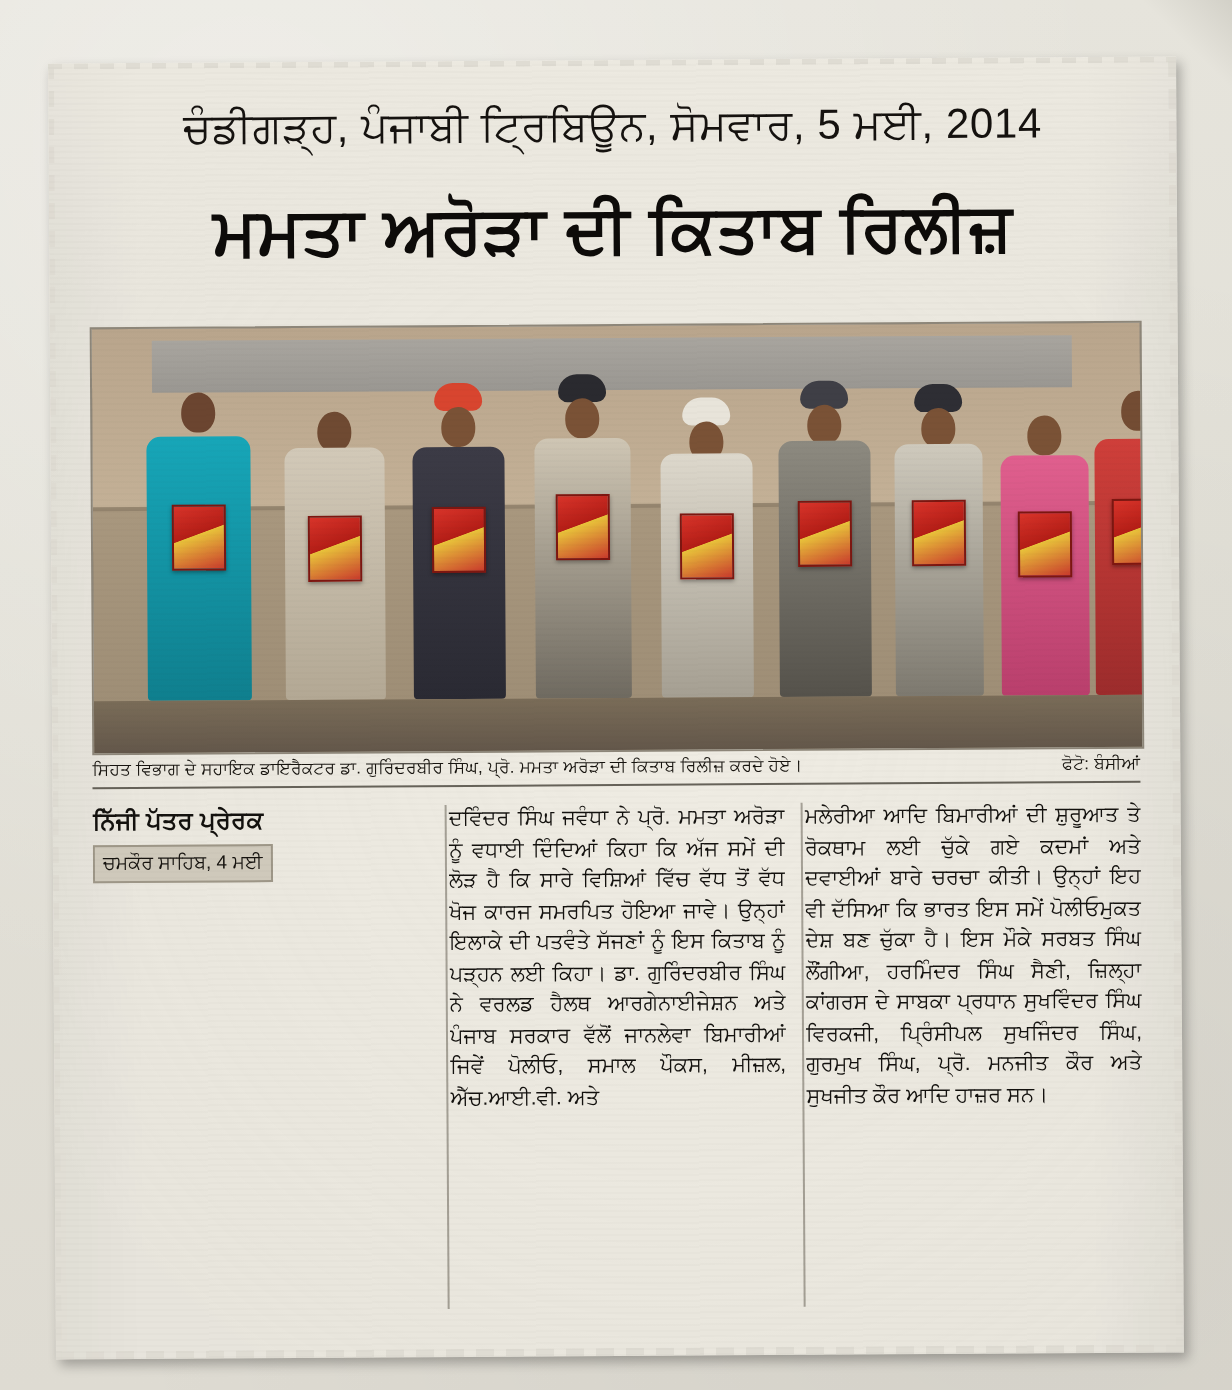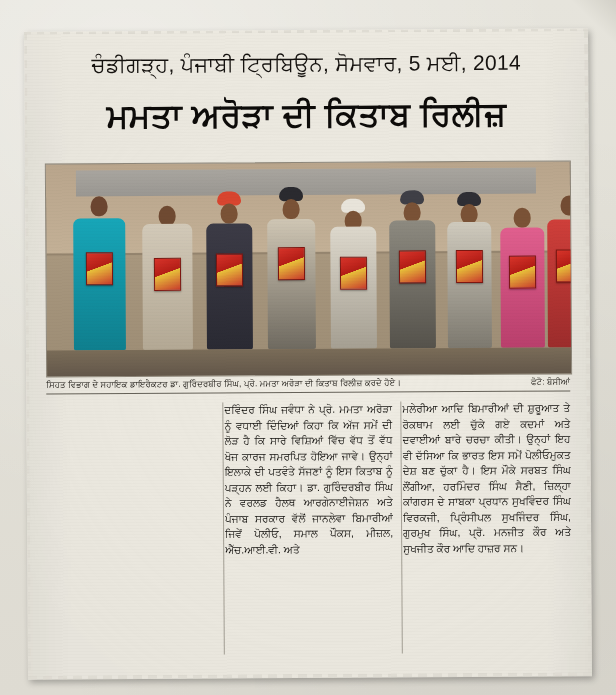--- a/index.html
+++ b/index.html
@@ -317,20 +317,22 @@
       <span>ਸਿਹਤ ਵਿਭਾਗ ਦੇ ਸਹਾਇਕ ਡਾਇਰੈਕਟਰ ਡਾ. ਗੁਰਿੰਦਰਬੀਰ ਸਿੰਘ, ਪ੍ਰੋ. ਮਮਤਾ ਅਰੋੜਾ ਦੀ ਕਿਤਾਬ ਰਿਲੀਜ਼ ਕਰਦੇ ਹੋਏ।</span>
     </div>
 
     <div class="rule"></div>
 
     <div class="col-sep s1"></div>
     <div class="col-sep s2"></div>
 
     <div class="columns">
       <div class="col">
+        <div class="byline">ਨਿੱਜੀ ਪੱਤਰ ਪ੍ਰੇਰਕ</div>
+        <div class="dateline">ਚਮਕੌਰ ਸਾਹਿਬ, 4 ਮਈ</div>
       </div>
       <div class="col">
         <p>ਦਵਿੰਦਰ ਸਿੰਘ ਜਵੰਧਾ ਨੇ ਪ੍ਰੋ. ਮਮਤਾ ਅਰੋੜਾ ਨੂੰ ਵਧਾਈ ਦਿੰਦਿਆਂ ਕਿਹਾ ਕਿ ਅੱਜ ਸਮੇਂ ਦੀ ਲੋੜ ਹੈ ਕਿ ਸਾਰੇ ਵਿਸ਼ਿਆਂ ਵਿੱਚ ਵੱਧ ਤੋਂ ਵੱਧ ਖੋਜ ਕਾਰਜ ਸਮਰਪਿਤ ਹੋਇਆ ਜਾਵੇ। ਉਨ੍ਹਾਂ ਇਲਾਕੇ ਦੀ ਪਤਵੰਤੇ ਸੱਜਣਾਂ ਨੂੰ ਇਸ ਕਿਤਾਬ ਨੂੰ ਪੜ੍ਹਨ ਲਈ ਕਿਹਾ। ਡਾ. ਗੁਰਿੰਦਰਬੀਰ ਸਿੰਘ ਨੇ ਵਰਲਡ ਹੈਲਥ ਆਰਗੇਨਾਈਜੇਸ਼ਨ ਅਤੇ ਪੰਜਾਬ ਸਰਕਾਰ ਵੱਲੋਂ ਜਾਨਲੇਵਾ ਬਿਮਾਰੀਆਂ ਜਿਵੇਂ ਪੋਲੀਓ, ਸਮਾਲ ਪੌਕਸ, ਮੀਜ਼ਲ, ਐੱਚ.ਆਈ.ਵੀ. ਅਤੇ</p>
       </div>
       <div class="col">
         <p>ਮਲੇਰੀਆ ਆਦਿ ਬਿਮਾਰੀਆਂ ਦੀ ਸ਼ੁਰੂਆਤ ਤੇ ਰੋਕਥਾਮ ਲਈ ਚੁੱਕੇ ਗਏ ਕਦਮਾਂ ਅਤੇ ਦਵਾਈਆਂ ਬਾਰੇ ਚਰਚਾ ਕੀਤੀ। ਉਨ੍ਹਾਂ ਇਹ ਵੀ ਦੱਸਿਆ ਕਿ ਭਾਰਤ ਇਸ ਸਮੇਂ ਪੋਲੀਓਮੁਕਤ ਦੇਸ਼ ਬਣ ਚੁੱਕਾ ਹੈ। ਇਸ ਮੌਕੇ ਸਰਬਤ ਸਿੰਘ ਲੌਂਗੀਆ, ਹਰਮਿੰਦਰ ਸਿੰਘ ਸੈਣੀ, ਜ਼ਿਲ੍ਹਾ ਕਾਂਗਰਸ ਦੇ ਸਾਬਕਾ ਪ੍ਰਧਾਨ ਸੁਖਵਿੰਦਰ ਸਿੰਘ ਵਿਰਕਜੀ, ਪ੍ਰਿੰਸੀਪਲ ਸੁਖਜਿੰਦਰ ਸਿੰਘ, ਗੁਰਮੁਖ ਸਿੰਘ, ਪ੍ਰੋ. ਮਨਜੀਤ ਕੌਰ ਅਤੇ ਸੁਖਜੀਤ ਕੌਰ ਆਦਿ ਹਾਜ਼ਰ ਸਨ।</p>
       </div>
     </div>
 
     <div class="grain"></div>

